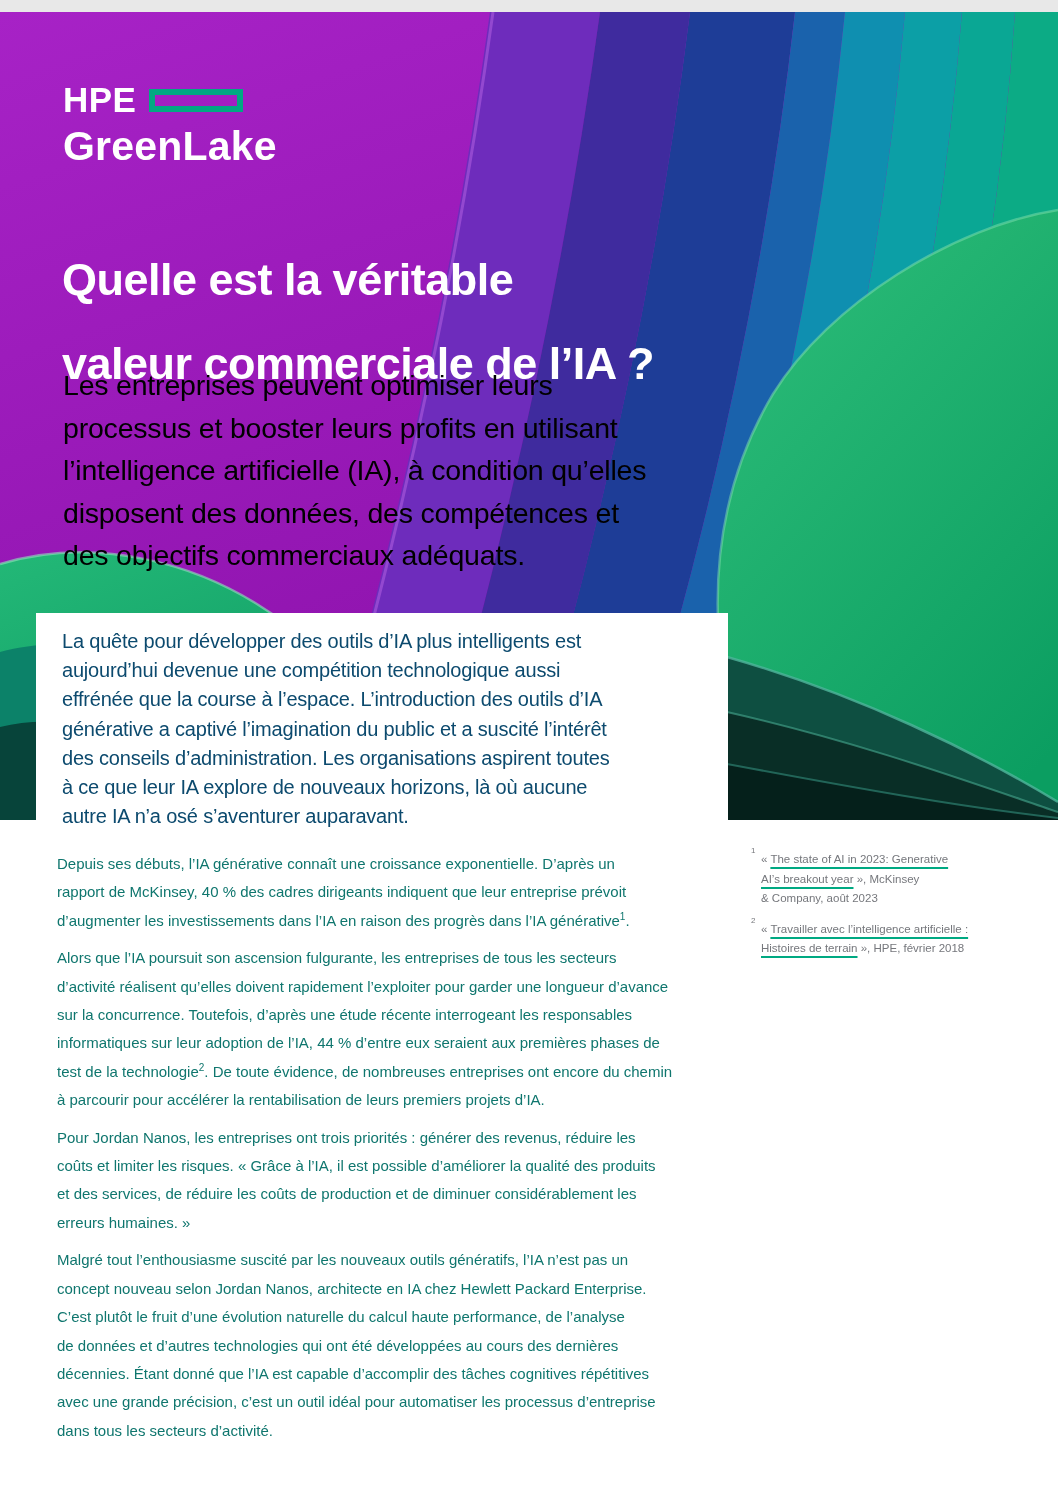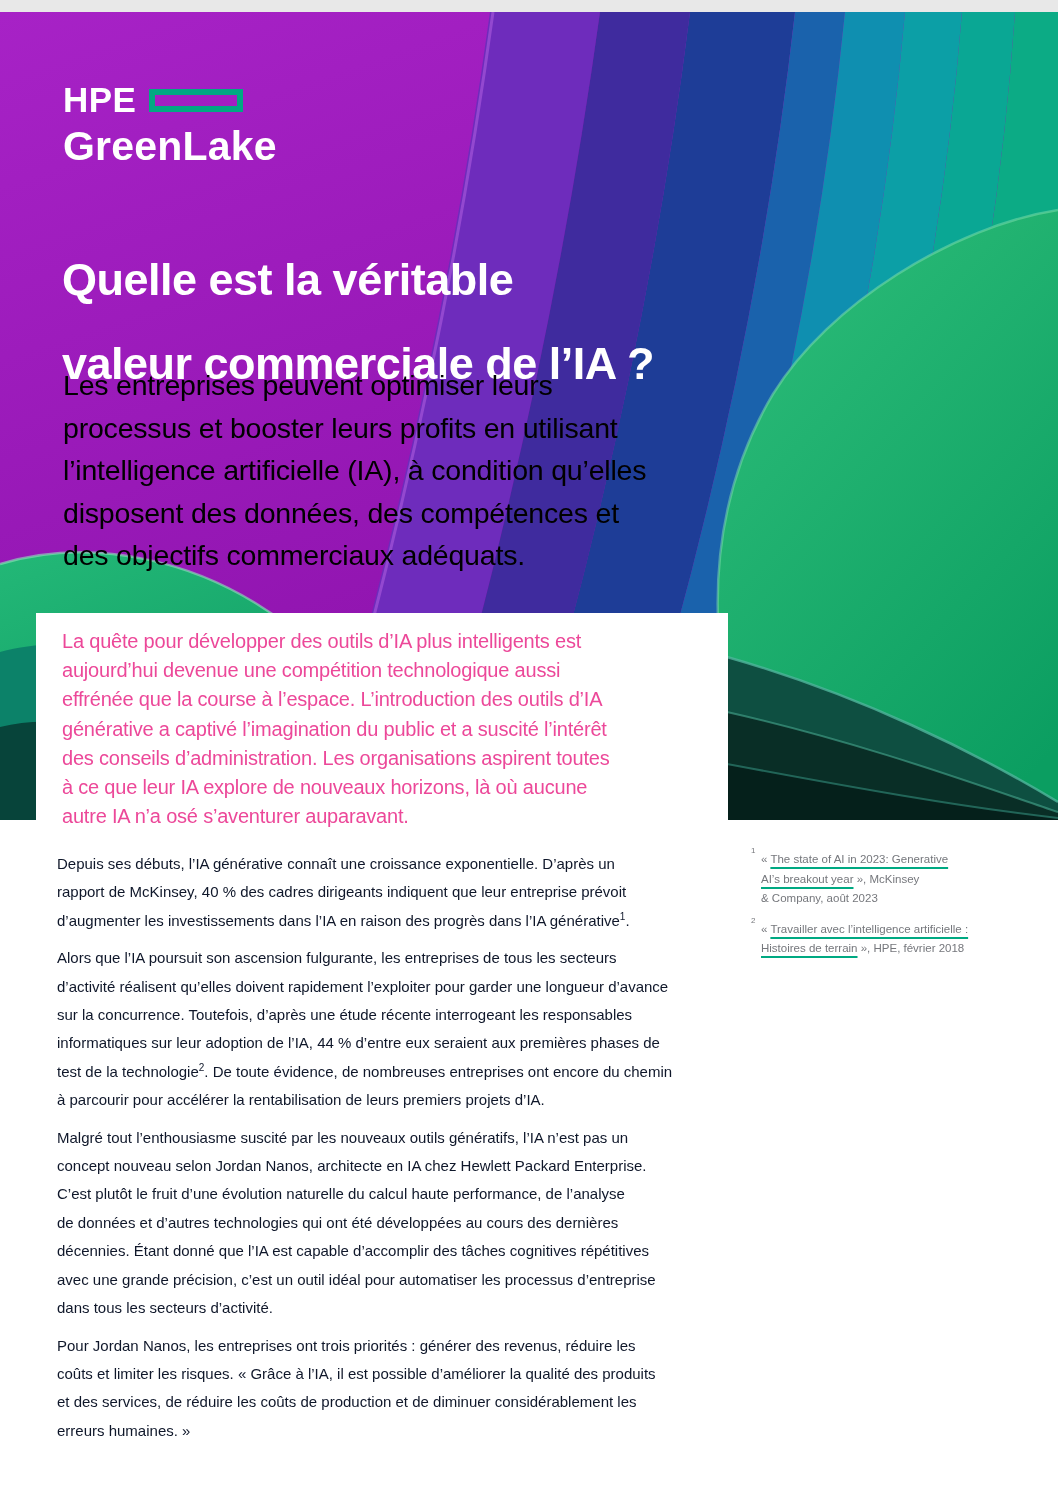--- a/index.html
+++ b/index.html
@@ -26,28 +26,28 @@
     position:absolute;left:63px;top:352px;margin:0;
     font-size:28.5px;font-weight:400;line-height:42.5px;color:#000000;
     white-space:pre-line;letter-spacing:-.2px;
   }
   
   .intro-box{
     position:absolute;left:36px;top:601px;width:692px;height:221px;
     background:#ffffff;box-sizing:border-box;padding:14px 18px 0 26px;
   }
   .intro-text{
-    margin:0;font-size:20px;line-height:29.2px;color:#ec4899;
+    margin:0;font-size:20px;line-height:29.2px;color:#0c4a6e;
     white-space:pre-line;letter-spacing:-.2px;
   }
   
   .main{position:absolute;left:57px;top:838px;width:970px;display:flex;align-items:flex-start;}
   .body-col{width:678px;flex:0 0 auto;}
   .body-col p{
-    margin:0 0 9px 0;font-size:15px;line-height:28.4px;color:#0f172a;
+    margin:0 0 9px 0;font-size:15px;line-height:28.4px;color:#0f766e;
     white-space:pre-line;letter-spacing:0;
   }
   .body-col sup{font-size:10px;line-height:0;vertical-align:super;}
   .fn-col{flex:0 0 auto;margin-left:16px;width:270px;font-size:11.5px;line-height:19.5px;color:#75777C;}
   .footnote{position:relative;padding-left:10px;margin:0 0 11px 0;white-space:pre-line;}
   .fn-marker{position:absolute;left:0;top:-3px;font-size:8px;line-height:1;}
   .fn-link{
     color:#75777C;cursor:pointer;
     text-decoration:underline;
     text-decoration-color:#00A982;
@@ -146,31 +146,31 @@
     <div class="body-col">
       <p><span>Depuis ses débuts, l’IA générative connaît une croissance exponentielle. D’après un
 rapport de McKinsey, 40 % des cadres dirigeants indiquent que leur entreprise prévoit
 d’augmenter les investissements dans l’IA en raison des progrès dans l’IA générative</span><sup>1</sup><span>.</span></p>
       <p><span>Alors que l’IA poursuit son ascension fulgurante, les entreprises de tous les secteurs
 d’activité réalisent qu’elles doivent rapidement l’exploiter pour garder une longueur d’avance
 sur la concurrence. Toutefois, d’après une étude récente interrogeant les responsables
 informatiques sur leur adoption de l’IA, 44 % d’entre eux seraient aux premières phases de
 test de la technologie</span><sup>2</sup><span>. De toute évidence, de nombreuses entreprises ont encore du chemin
 à parcourir pour accélérer la rentabilisation de leurs premiers projets d’IA.</span></p>
+      <p><span>Pour Jordan Nanos, les entreprises ont trois priorités : générer des revenus, réduire les
+coûts et limiter les risques. « Grâce à l’IA, il est possible d’améliorer la qualité des produits
+et des services, de réduire les coûts de production et de diminuer considérablement les
+erreurs humaines. »</span><sup></sup><span></span></p>
       <p><span>Malgré tout l’enthousiasme suscité par les nouveaux outils génératifs, l’IA n’est pas un
 concept nouveau selon Jordan Nanos, architecte en IA chez Hewlett Packard Enterprise.
 C’est plutôt le fruit d’une évolution naturelle du calcul haute performance, de l’analyse
 de données et d’autres technologies qui ont été développées au cours des dernières
 décennies. Étant donné que l’IA est capable d’accomplir des tâches cognitives répétitives
 avec une grande précision, c’est un outil idéal pour automatiser les processus d’entreprise
 dans tous les secteurs d’activité.</span><sup></sup><span></span></p>
-      <p><span>Pour Jordan Nanos, les entreprises ont trois priorités : générer des revenus, réduire les
-coûts et limiter les risques. « Grâce à l’IA, il est possible d’améliorer la qualité des produits
-et des services, de réduire les coûts de production et de diminuer considérablement les
-erreurs humaines. »</span><sup></sup><span></span></p>
     </div>
 
     <div class="fn-col">
       <p class="footnote"><sup class="fn-marker">1</sup><span>« </span><a class="fn-link">The state of AI in 2023: Generative
 AI’s breakout year</a><span> », McKinsey
 &amp; Company, août 2023</span></p>
       <p class="footnote"><sup class="fn-marker">2</sup><span>« </span><a class="fn-link">Travailler avec l’intelligence artificielle :
 Histoires de terrain</a><span> », HPE, février 2018</span></p>
     </div>
 

